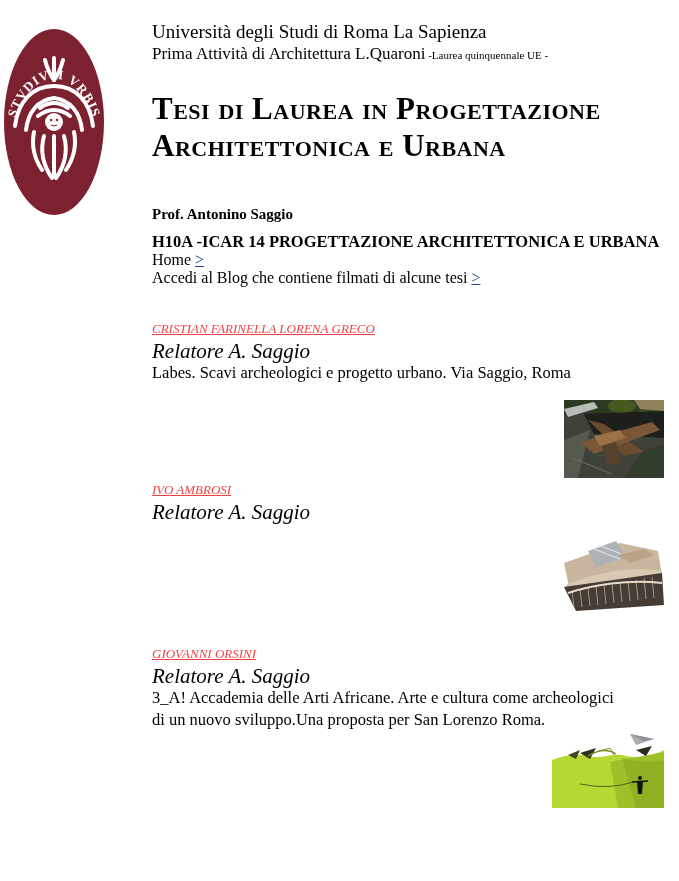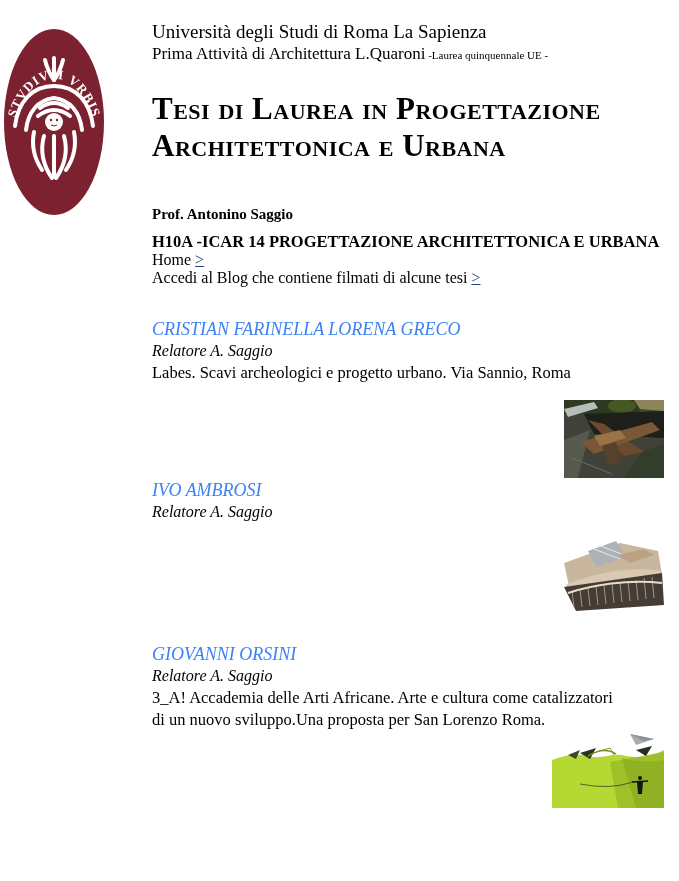--- a/index.html
+++ b/index.html
@@ -59,28 +59,29 @@
     color: #1f4488;
     text-decoration: underline;
     cursor: pointer;
   }
 
   .thesis { margin-top: 0; }
   .thesis-first { margin-top: 31px; }
 
   a.thesis-authors {
     display: inline-block;
-    font-size: 18px;
+    font-size: 13px;
     line-height: 22px;
     font-style: italic;
-    color: #3b82f6;
+    color: #ef4444;
+    text-decoration: underline;
     cursor: pointer;
   }
   .thesis-advisor {
-    font-size: 16px;
+    font-size: 21px;
     line-height: 22px;
     font-style: italic;
   }
   .thesis-desc {
     font-size: 16.5px;
     line-height: 22px;
     max-width: 472px;
   }
   .thesis-figure {
     text-align: right;
@@ -140,21 +141,21 @@
 
     <div class="course">H10A -ICAR 14 PROGETTAZIONE ARCHITETTONICA E URBANA</div>
 
     <div class="nav-line"><span>Home </span><a class="arrow-link">&gt;</a></div>
 
     <div class="nav-line"><span>Accedi al Blog che contiene filmati di alcune tesi </span><a class="arrow-link">&gt;</a></div>
 
     <div class="thesis thesis-first">
       <a class="thesis-authors">CRISTIAN FARINELLA LORENA GRECO</a>
       <div class="thesis-advisor">Relatore A. Saggio</div>
-      <div class="thesis-desc">Labes. Scavi archeologici e progetto urbano. Via Sannio, Roma</div>
+      <div class="thesis-desc">Labes. Scavi archeologici e progetto urbano. Via Saggio, Roma</div>
       <div class="thesis-figure fig-1">
         <svg width="100" height="78" viewBox="0 0 100 78">
           <rect width="100" height="78" fill="#3f4238"></rect>
           <rect width="100" height="14" fill="#2c3a22"></rect>
           <ellipse cx="58" cy="6" rx="14" ry="7" fill="#44581f"></ellipse>
           <ellipse cx="90" cy="14" rx="16" ry="9" fill="#3a5022"></ellipse>
           <polygon points="70,0 100,0 100,11 76,9" fill="#8f835c"></polygon>
           <polygon points="0,9 30,2 34,8 4,17" fill="#b8bdb9"></polygon>
           <polygon points="20,14 100,11 100,38 30,34" fill="#1d1f1a"></polygon>
           <polygon points="0,40 26,30 14,78 0,78" fill="#55594e"></polygon>
@@ -195,21 +196,21 @@
           </g>
           <path d="M10 60 C34 52 70 46 104 50" stroke="#e9ddcb" stroke-width="2" fill="none"></path>
           <polygon points="60,22 86,16 96,22 72,30" fill="#bba285"></polygon>
         </svg>
       </div>
     </div>
 
     <div class="thesis gap-3">
       <a class="thesis-authors">GIOVANNI ORSINI</a>
       <div class="thesis-advisor">Relatore A. Saggio</div>
-      <div class="thesis-desc">3_A! Accademia delle Arti Africane. Arte e cultura come catalizzatori di un nuovo sviluppo.Una proposta per San Lorenzo Roma.</div>
+      <div class="thesis-desc">3_A! Accademia delle Arti Africane. Arte e cultura come archeologici di un nuovo sviluppo.Una proposta per San Lorenzo Roma.</div>
       <div class="thesis-figure fig-3">
         <svg width="112" height="86" viewBox="0 0 112 86">
           <rect width="112" height="86" fill="#ffffff"></rect>
           <polygon points="78,12 102,17 84,23" fill="#a8acb0"></polygon>
           <polygon points="78,12 102,17 92,19" fill="#8e9296"></polygon>
           <path d="M0 38 Q20 30 36 34 C50 38 60 30 74 34 Q94 38 112 28 L112 86 L0 86 Z" fill="#b6d832"></path>
           <polygon points="58,40 112,30 112,86 66,86" fill="#9abc28" opacity="0.85"></polygon>
           <path d="M70 36 Q90 42 112 38 L112 86 L84 86 Z" fill="#8aab22" opacity="0.7"></path>
           <polygon points="28,31 44,26 38,37" fill="#2a331f"></polygon>
           <polygon points="16,33 28,28 24,37" fill="#3c4a24"></polygon>

